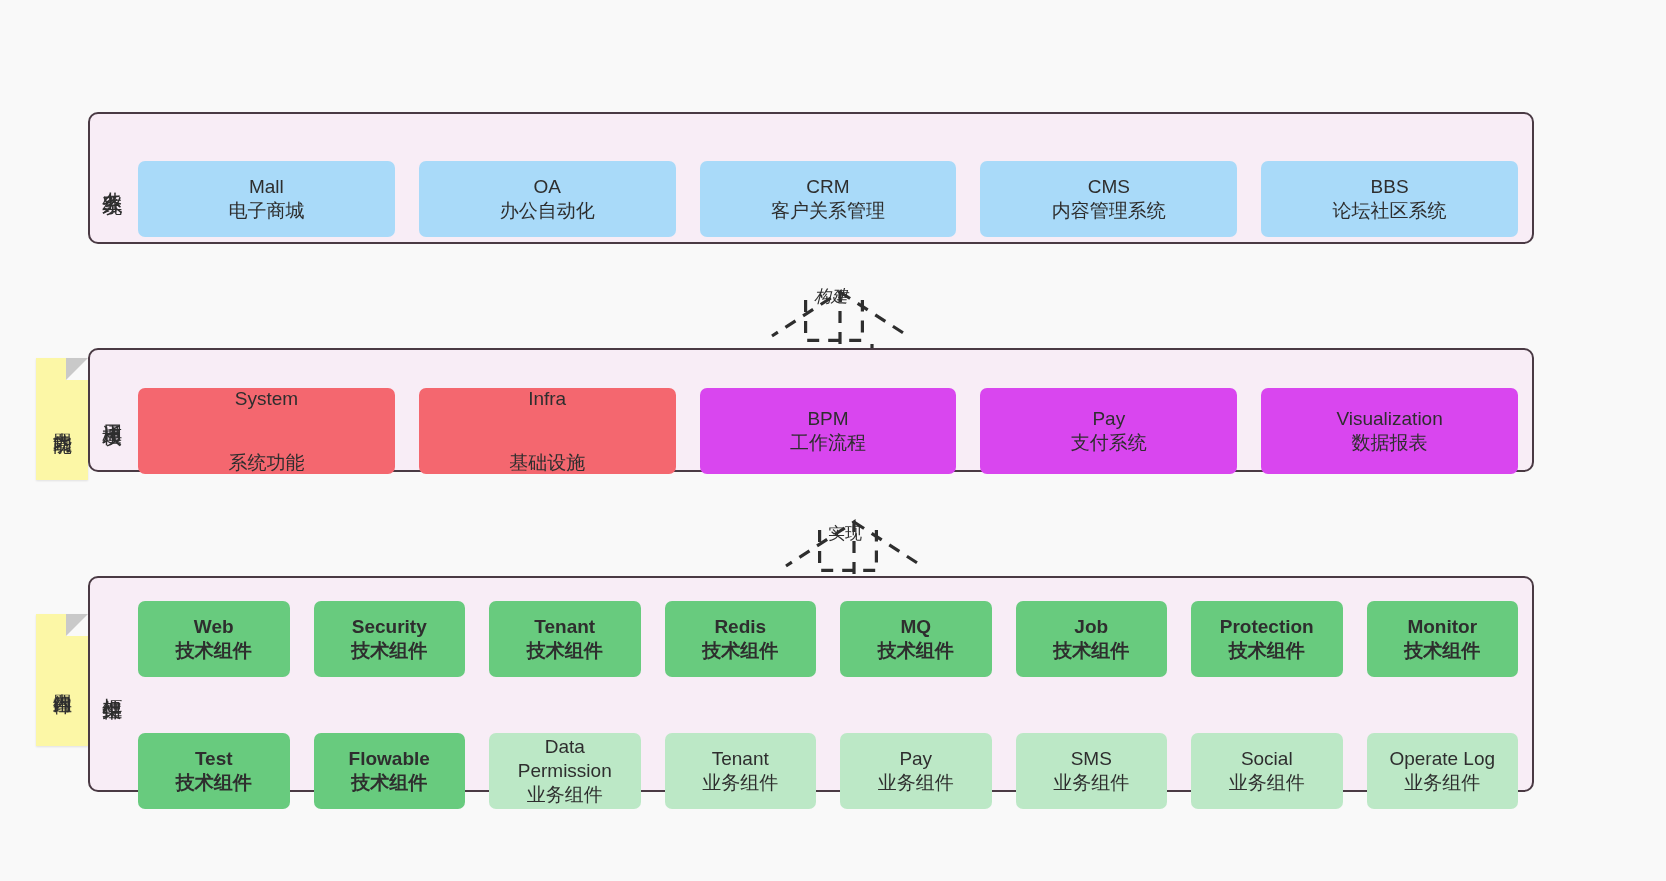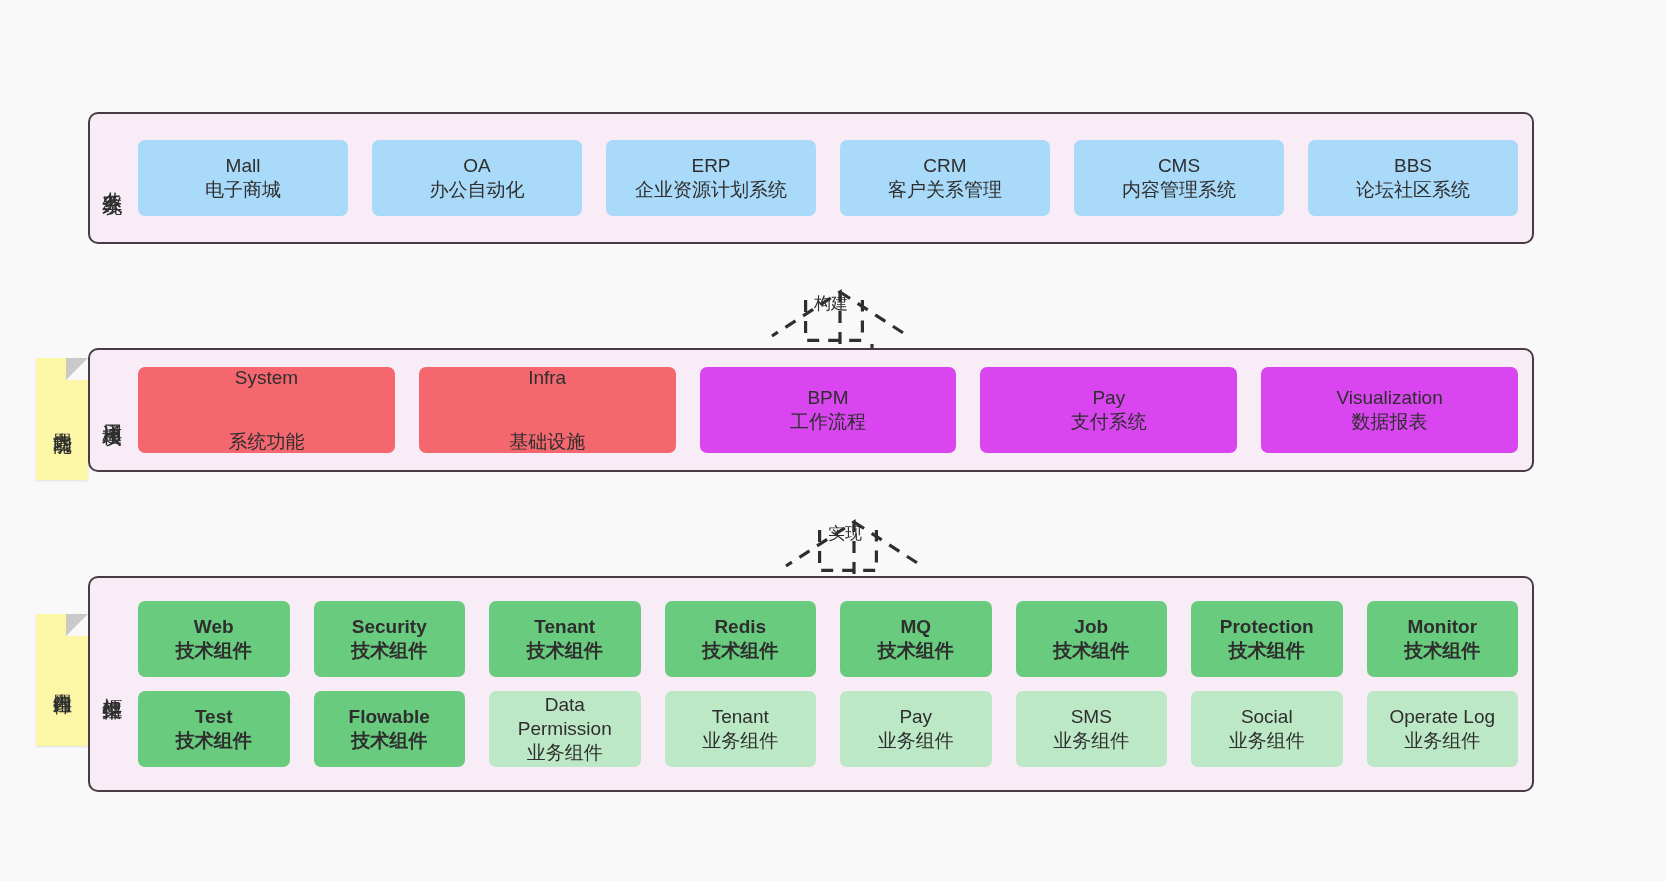--- a/index.html
+++ b/index.html
@@ -69,20 +69,21 @@
     display: flex;
     flex-direction: column;
     align-items: center;
     justify-content: center;
     text-align: center;
     font-size: 19px;
     line-height: 1.28;
     color: #2E2E2E;
     padding: 6px 8px;
     min-width: 0;
+    margin-top: 42px;
   }
   .node .n-title { display: block; }
   .node .n-sub   { display: block; text-align: right; }
 
   .node.blue        { background: #A9DAF9; height: 76px; }
   .node.red         { background: #F4676F; height: 86px; gap: 40px; }
   .node.pink        { background: #d946ef; height: 86px; }
   .node.green       { background: #68CB7E; height: 76px; font-weight: bold; }
   .node.lightgreen  { background: #BCE8C6; height: 76px; }
 
@@ -141,24 +142,20 @@
       <div class="row">
         <div class="node blue">
           <span class="n-title">Mall</span>
           <span class="n-sub">电子商城</span>
         </div>
         <div class="node blue">
           <span class="n-title">OA</span>
           <span class="n-sub">办公自动化</span>
         </div>
         <div class="node blue">
-          <span class="n-title">ERP</span>
-          <span class="n-sub">企业资源计划系统</span>
-        </div>
-        <div class="node blue">
           <span class="n-title">CRM</span>
           <span class="n-sub">客户关系管理</span>
         </div>
         <div class="node blue">
           <span class="n-title">CMS</span>
           <span class="n-sub">内容管理系统</span>
         </div>
         <div class="node blue">
           <span class="n-title">BBS</span>
           <span class="n-sub">论坛社区系统</span>
@@ -168,21 +165,21 @@
   </div>
 
   <svg class="arrow" style="left:750px; top:250px;" width="200" height="100" viewBox="0 0 200 100">
     <path d="M 90 94 L 90 42 L 22 86" fill="none" stroke="#2E2E2E" stroke-width="3.2" stroke-dasharray="12 9" stroke-linecap="butt"></path>
     <path d="M 90 42 L 158 86" fill="none" stroke="#2E2E2E" stroke-width="3.2" stroke-dasharray="12 9" stroke-linecap="butt"></path>
     <path d="M 122 94 L 122 100" fill="none" stroke="#2E2E2E" stroke-width="3.2" stroke-dasharray="12 9"></path>
   </svg>
   <svg class="arrow" style="left:804px; top:300px;" width="60" height="42" viewBox="0 0 60 42">
     <path d="M 1.6 0 L 1.6 40.4 L 58.4 40.4 L 58.4 0" fill="none" stroke="#2E2E2E" stroke-width="3.2" stroke-dasharray="12 9"></path>
   </svg>
-  <div class="arrow-label" style="left:814px; top:292px;">构建</div>
+  <div class="arrow-label" style="left:814px; top:285px;font-style:italic;">构建</div>
 
   <div class="sticky" style="left:36px; top:358px; height:122px;">内置功能</div>
 
   <div class="layer" id="layer-common-module" style="left:88px; top:348px; width:1446px; height:124px;">
     <div class="layer-label">通用模块</div>
     <div class="layer-body">
       <div class="row">
         <div class="node red">
           <span class="n-title">System</span>
           <span class="n-sub">系统功能</span>

